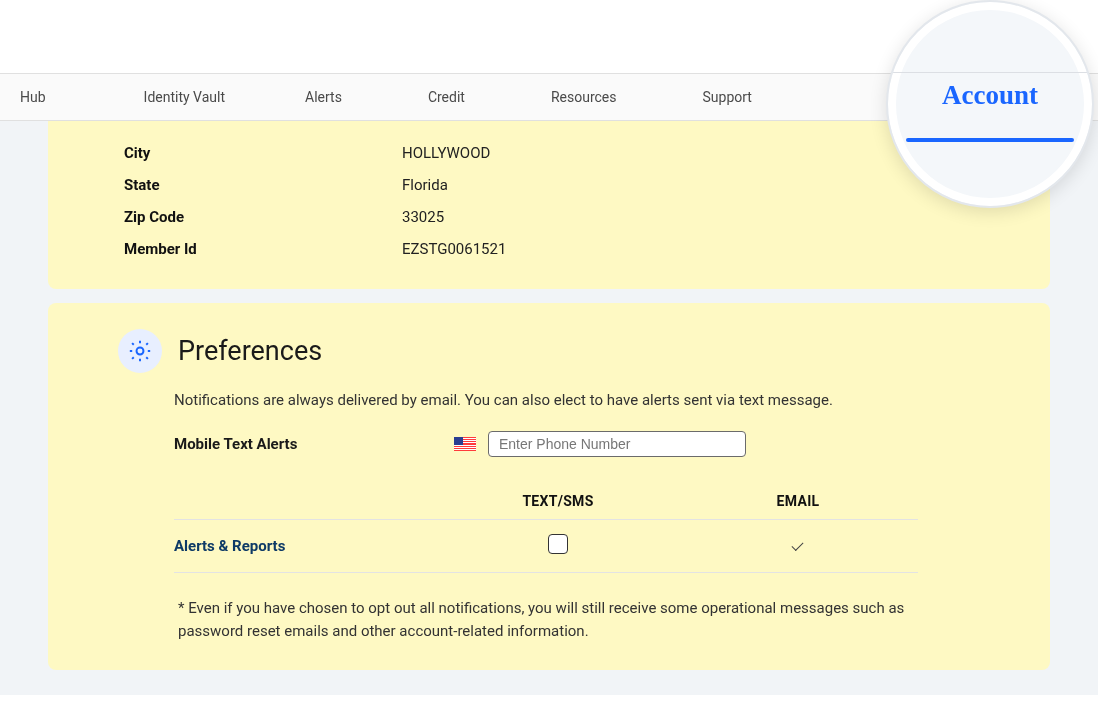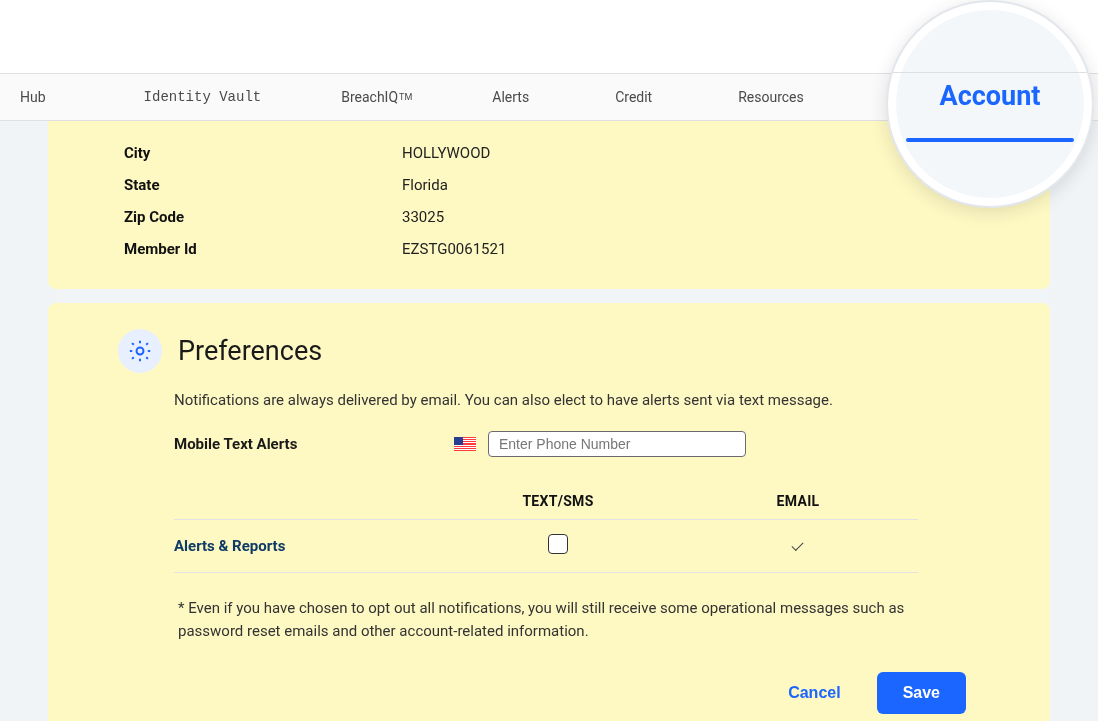--- a/index.html
+++ b/index.html
@@ -21,21 +21,21 @@
     color: #4a4a4a;
     padding: 0 18px;
     height: 100%;
     display: flex;
     align-items: center;
     cursor: pointer;
   }
   .navitem sup { font-size: 9px; margin-left:1px; }
   
   .nav-hub      { margin-left: 2px; padding-left:18px; padding-right: 18px;}
-  .nav-vault    { margin-left: 62px; font-family: Liberation Mono, monospace; }
+  .nav-vault    { margin-left: 62px; }
   .nav-breachiq { margin-left: 44px; }
   .nav-alerts   { margin-left: 44px; text-align: center; }
   .nav-credit   { margin-left: 50px; }
   .nav-resources{ margin-left: 50px; }
   .nav-support  { margin-left: 50px; }
 
   
   .page-bg { background: #f1f4f7; padding: 0 0; min-height: calc(721px - 73px - 48px - 26px); }
 
   .card {
@@ -99,21 +99,21 @@
   .magnifier {
     position: absolute; right: 4px; top: 0px;
     width: 208px; height: 208px; border-radius: 50%;
     background: #f4f7fa;
     border: 2px solid #e3e7ec;
     box-shadow: 0 4px 18px rgba(0,0,0,0.12), inset 0 0 0 8px #fff;
     display:flex; align-items:center; justify-content:center;
     overflow: hidden;
   }
   .magnifier .inner {
-    width: 100%; height: 100%; position: relative;
+    width: 100%; height: 100%; position: relative; font-family: Liberation Serif, serif;
   }
   .magnifier .account-text {
     position:absolute; top: 78px; left:0; right:0; text-align:center;
     color:#1a66ff; font-weight:700; font-size:27px;
   }
   .magnifier .blue-underline {
     position:absolute; left:18px; right:18px; top: 136px;
     height: 4px; background:#1a66ff; border-radius:2px;
   }
   .magnifier .thin-line {
@@ -123,24 +123,20 @@
 </style>
 </head>
 <body>
 <div class="container">
 
 <div class="top-space"></div>
 
 <nav class="navbar">
   <div class="navitem nav-hub">Hub</div>
   <div class="navitem nav-vault">Identity Vault</div>
-  <div class="navitem nav-breachiq">
-    <span>BreachIQ</span>
-        <sup>TM</sup>
-  </div>
   <div class="navitem nav-alerts">Alerts</div>
   <div class="navitem nav-credit">Credit</div>
   <div class="navitem nav-resources">Resources</div>
   <div class="navitem nav-support">Support</div>
 </nav>
 
 <div class="page-bg">
 
   <div class="card first">
     <div class="kv-row">
@@ -195,24 +191,20 @@
           <span class="chk" role="checkbox" aria-checked="false"></span>
         </div>
         <div class="pt-cell">
           <span class="check-icon"></span>
         </div>
       </div>
     </div>
 
     <div class="disclaimer">* Even if you have chosen to opt out all notifications, you will still receive some operational messages such as password reset emails and other account-related information.</div>
 
-    <div class="actions">
-      <button class="btn-cancel">Cancel</button>
-      <button class="btn-save">Save</button>
-    </div>
   </div>
 
 </div>
 
 <div class="magnifier">
   <div class="inner">
     <div class="thin-line"></div>
     <div class="account-text">Account</div>
     <div class="blue-underline"></div>
   </div>

